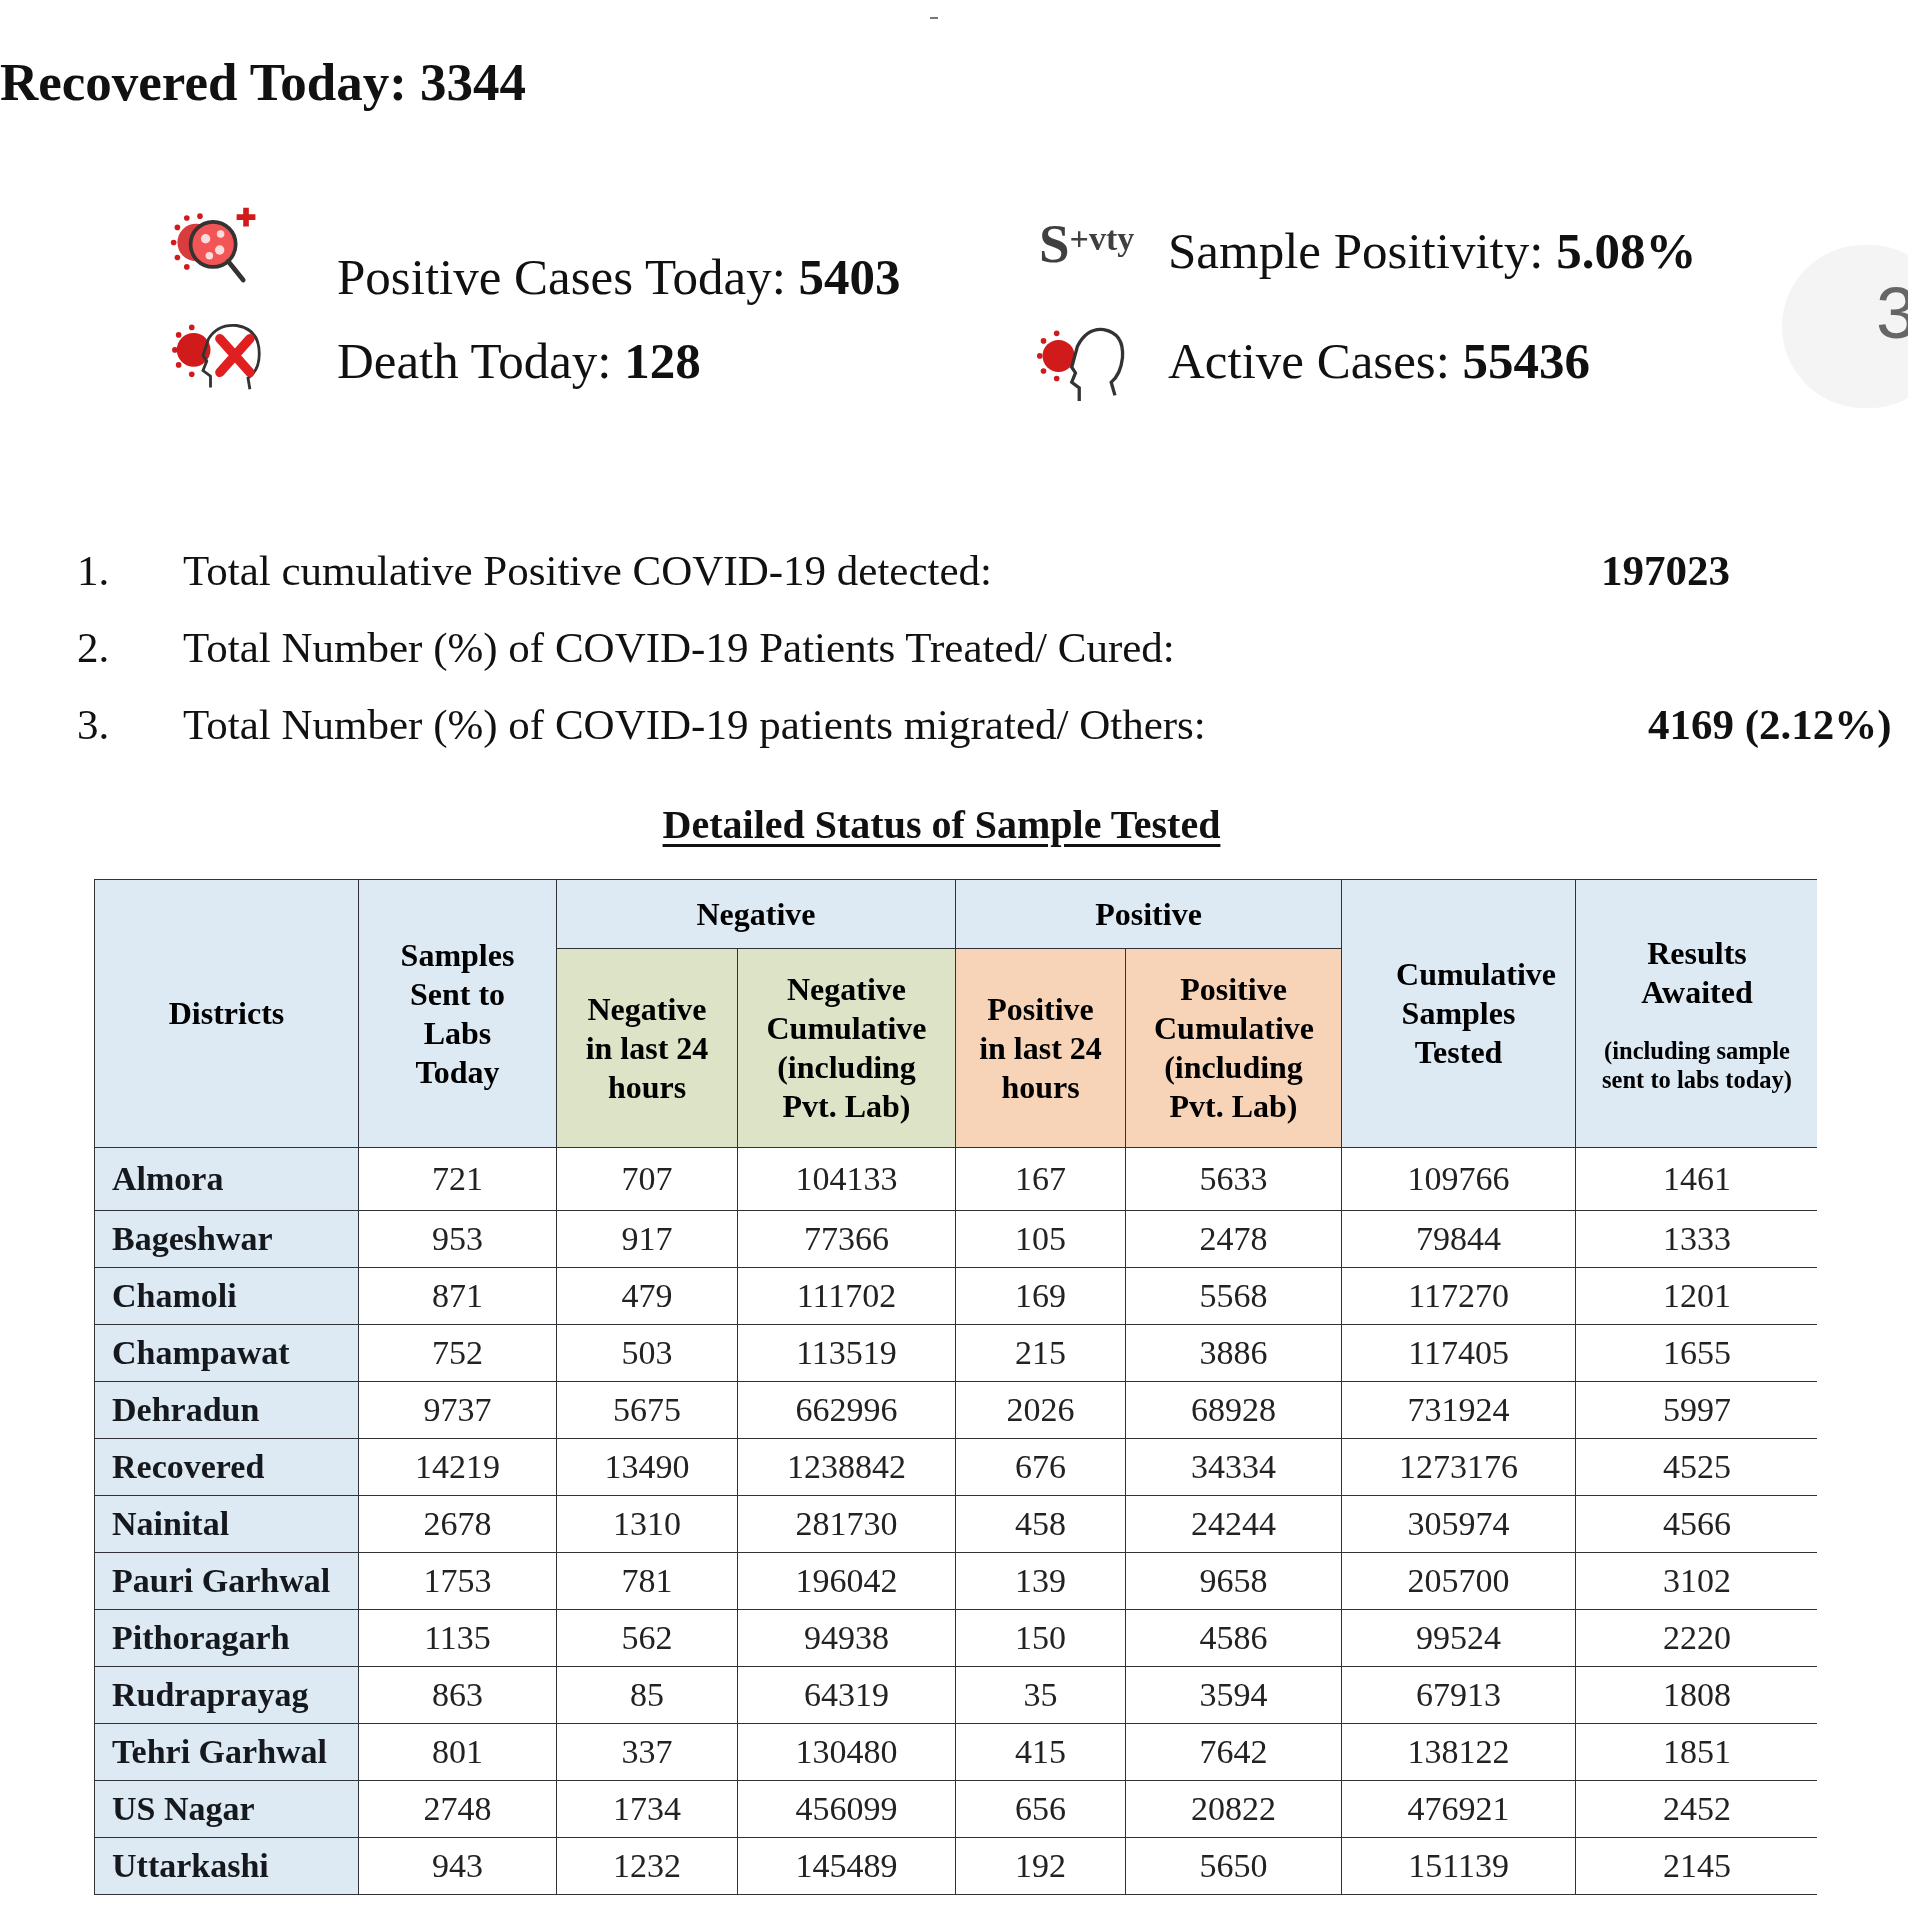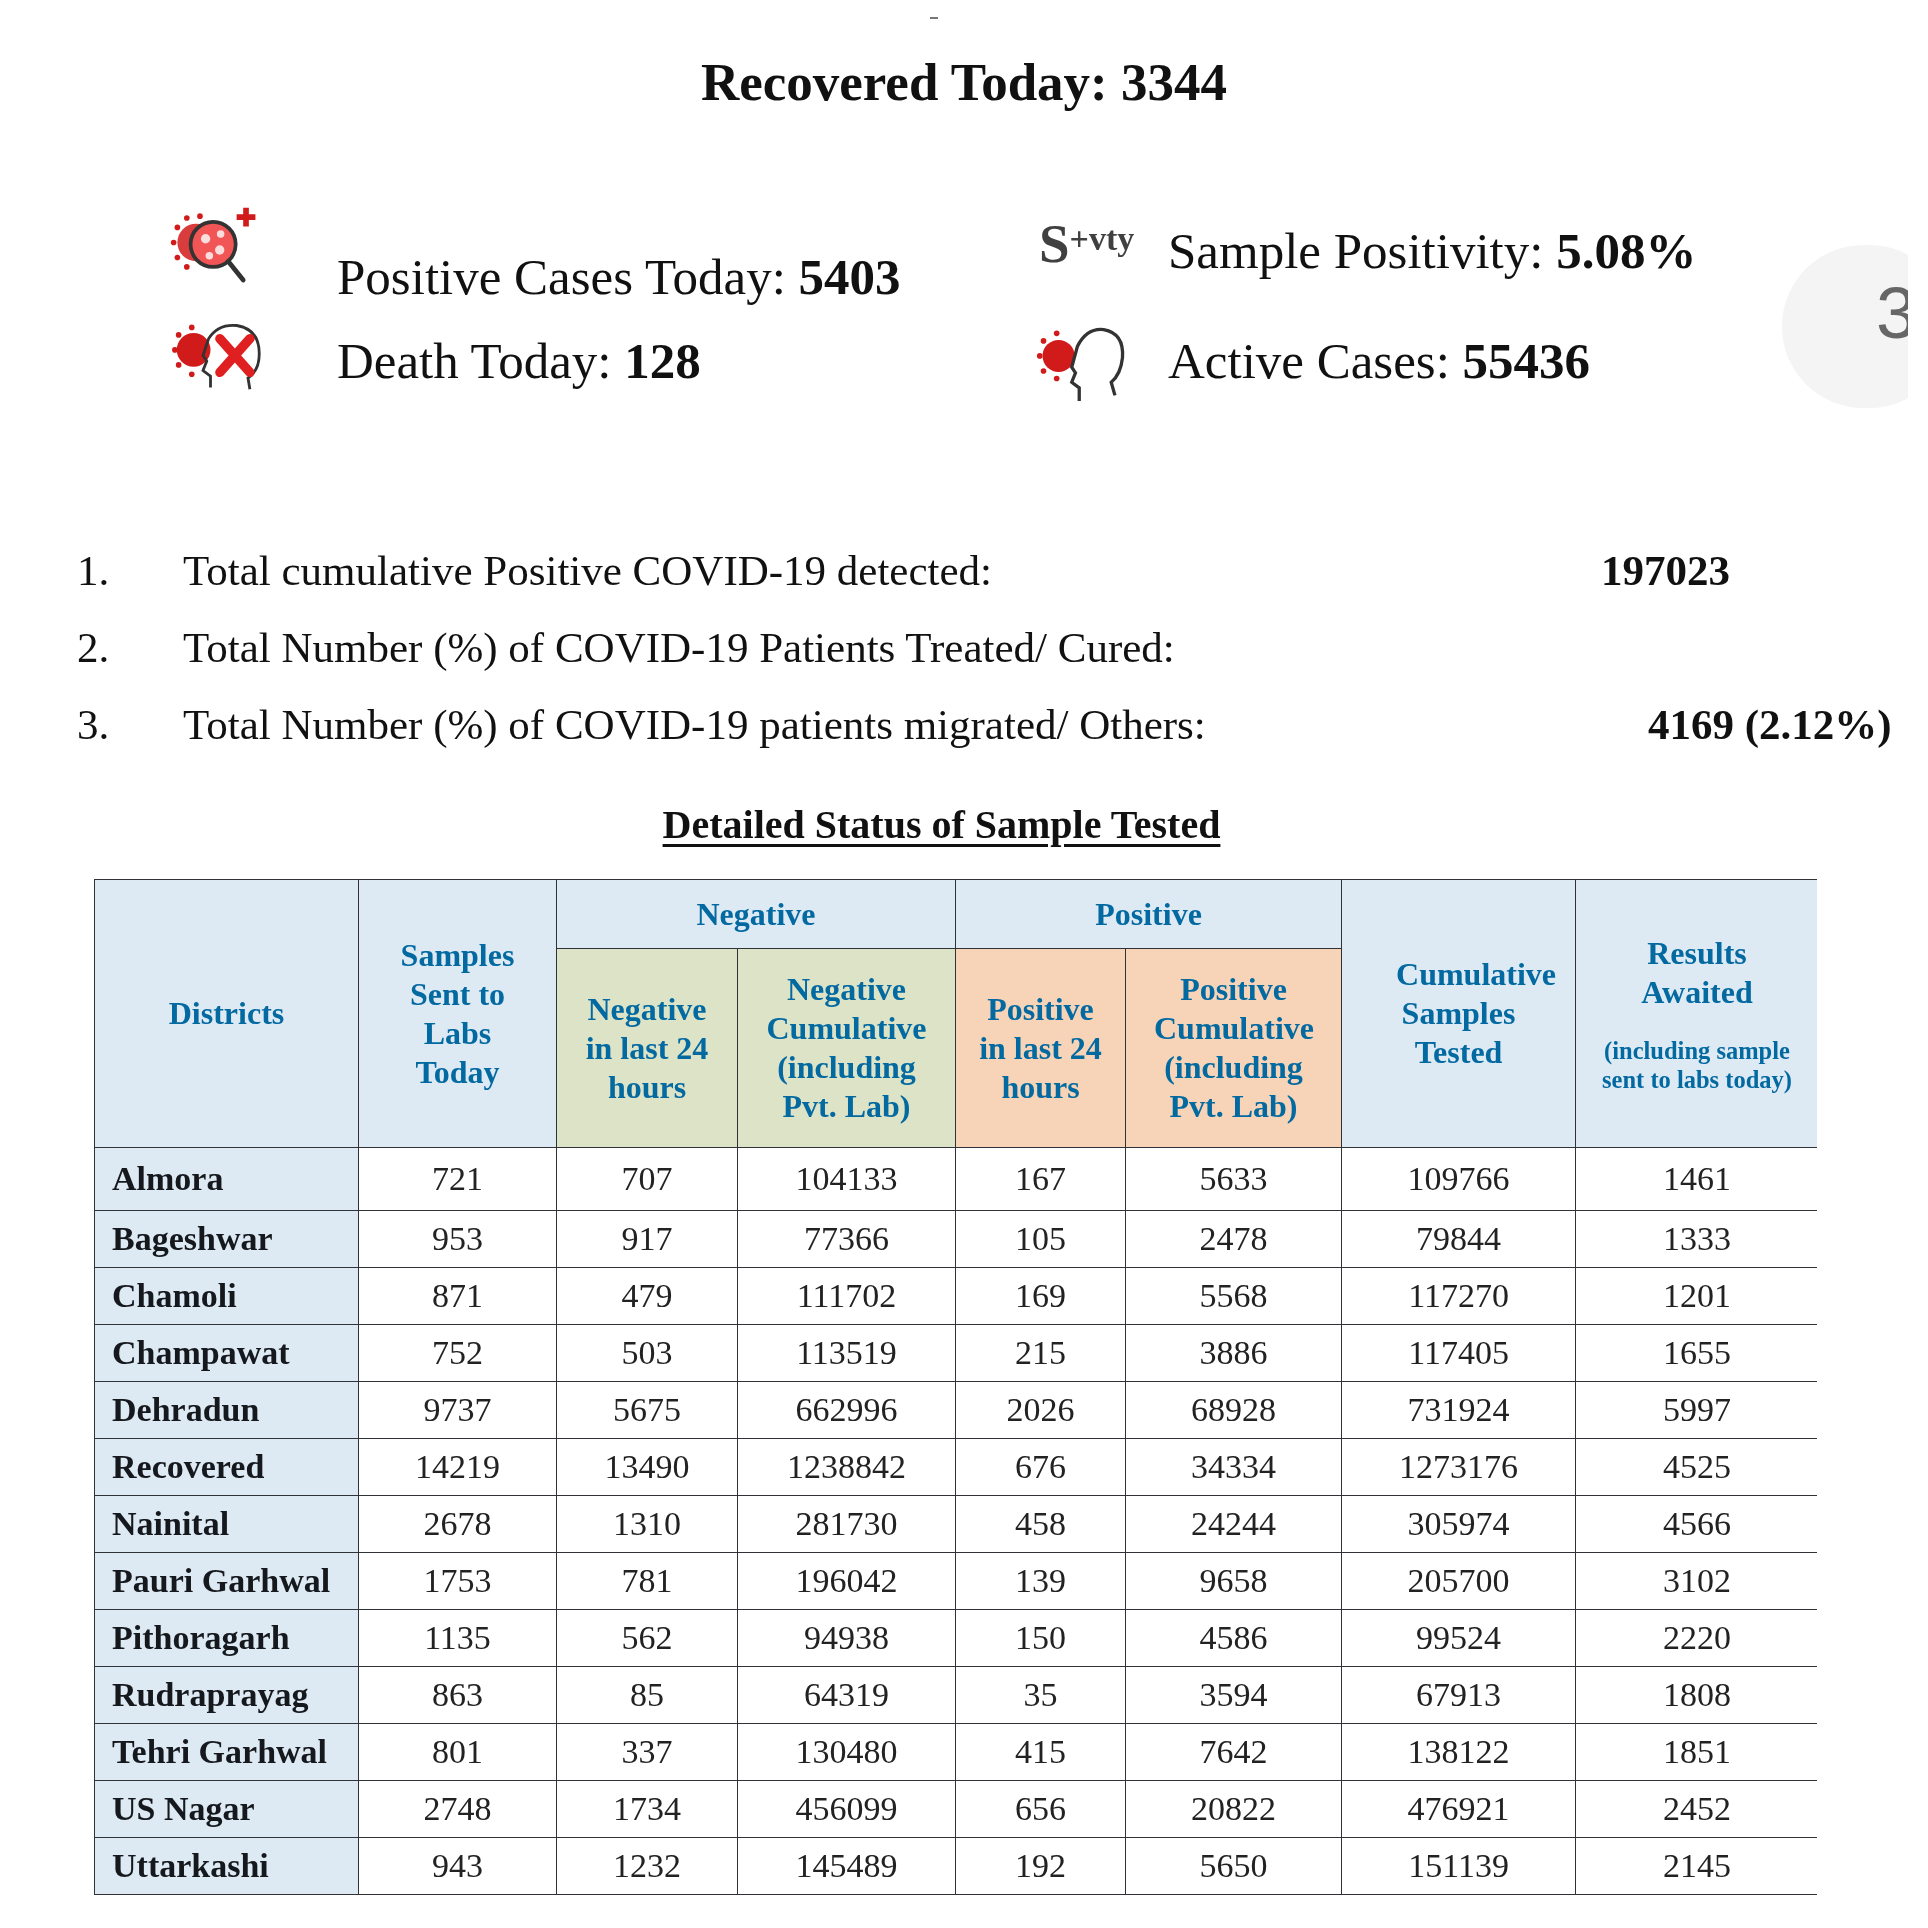--- a/index.html
+++ b/index.html
@@ -2,21 +2,21 @@
 <html style="font-size:15px"><head>
 <meta charset="utf-8">
 <style>
   html, body { margin: 0; padding: 0; background: #ffffff; }
   body { width: 1928px; height: 1928px; position: relative; overflow: hidden;
          font-family: "Liberation Serif", "DejaVu Serif", serif; color: #111; }
   .abs { position: absolute; }
 
   #top-dot { left: 930px; top: 17px; width: 7.5px; height: 1.9px; background: #777; }
 
-  #recovered { left: 0; width: 1928px; top: 49px; text-align: center;
+  #recovered { left: 0; width: 1928px; top: 49px; 
                font-size: 53px; font-weight: bold; line-height: 66px; }
 
   .stat { font-size: 51px; line-height: 60px; white-space: nowrap; }
   .stat b { font-weight: bold; }
   #stat-positive { left: 337px; top: 247px; }
   #stat-death { left: 337px; top: 331px; }
   #stat-positivity { left: 1168px; top: 221px; }
   #stat-active { left: 1168px; top: 331px; }
 
   .icon { position: absolute; }
@@ -44,21 +44,21 @@
   #list-2 .val { left: 1601px; }
   #list-3 .val { left: 1648px; }
 
   #table-title { left: 0; width: 1883px; top: 800px; text-align: center; font-size: 40px;
                  font-weight: bold; line-height: 49px; }
   #table-title span { text-decoration: underline; text-decoration-thickness: 2.8px; text-underline-offset: 5.6px; }
 
   #table-wrap { left: 94px; top: 879px; width: 1723px; height: 1049px; overflow: hidden; }
   table { border-collapse: collapse; table-layout: fixed; width: 1723px; }
   th, td { border: 1.9px solid #2f3236; text-align: center; padding: 0; }
-  th { font-weight: bold; font-size: 32px; line-height: 39px; color: #0369a1; background: #dde9f3; }
+  th { font-weight: bold; font-size: 32px; line-height: 39px; color: #000000; background: #dde9f3; }
   th.neg { background: #dde3c6; }
   th.pos { background: #f7d4b7; }
   th .small { font-size: 24.5px; line-height: 29px; display: block; }
   tr.h1 th { height: 68px; }
   tr.h2 th { height: 198px; }
   td { font-size: 34px; height: 56px; color: #222; }
   td.district { text-align: left; padding-left: 17px; font-weight: bold; background: #dde9f3; color: #15181c; }
   tbody tr:first-child td { height: 62px; }
 </style>
 </head>

